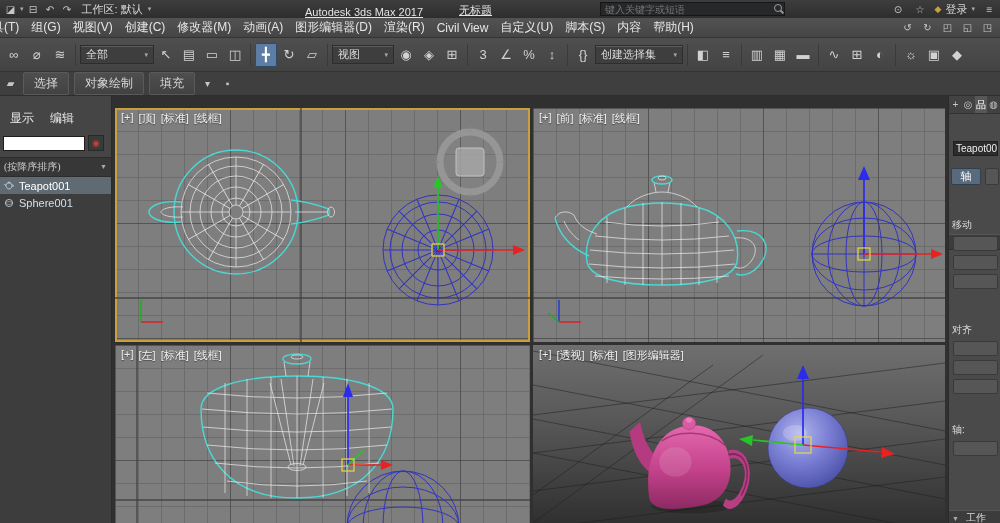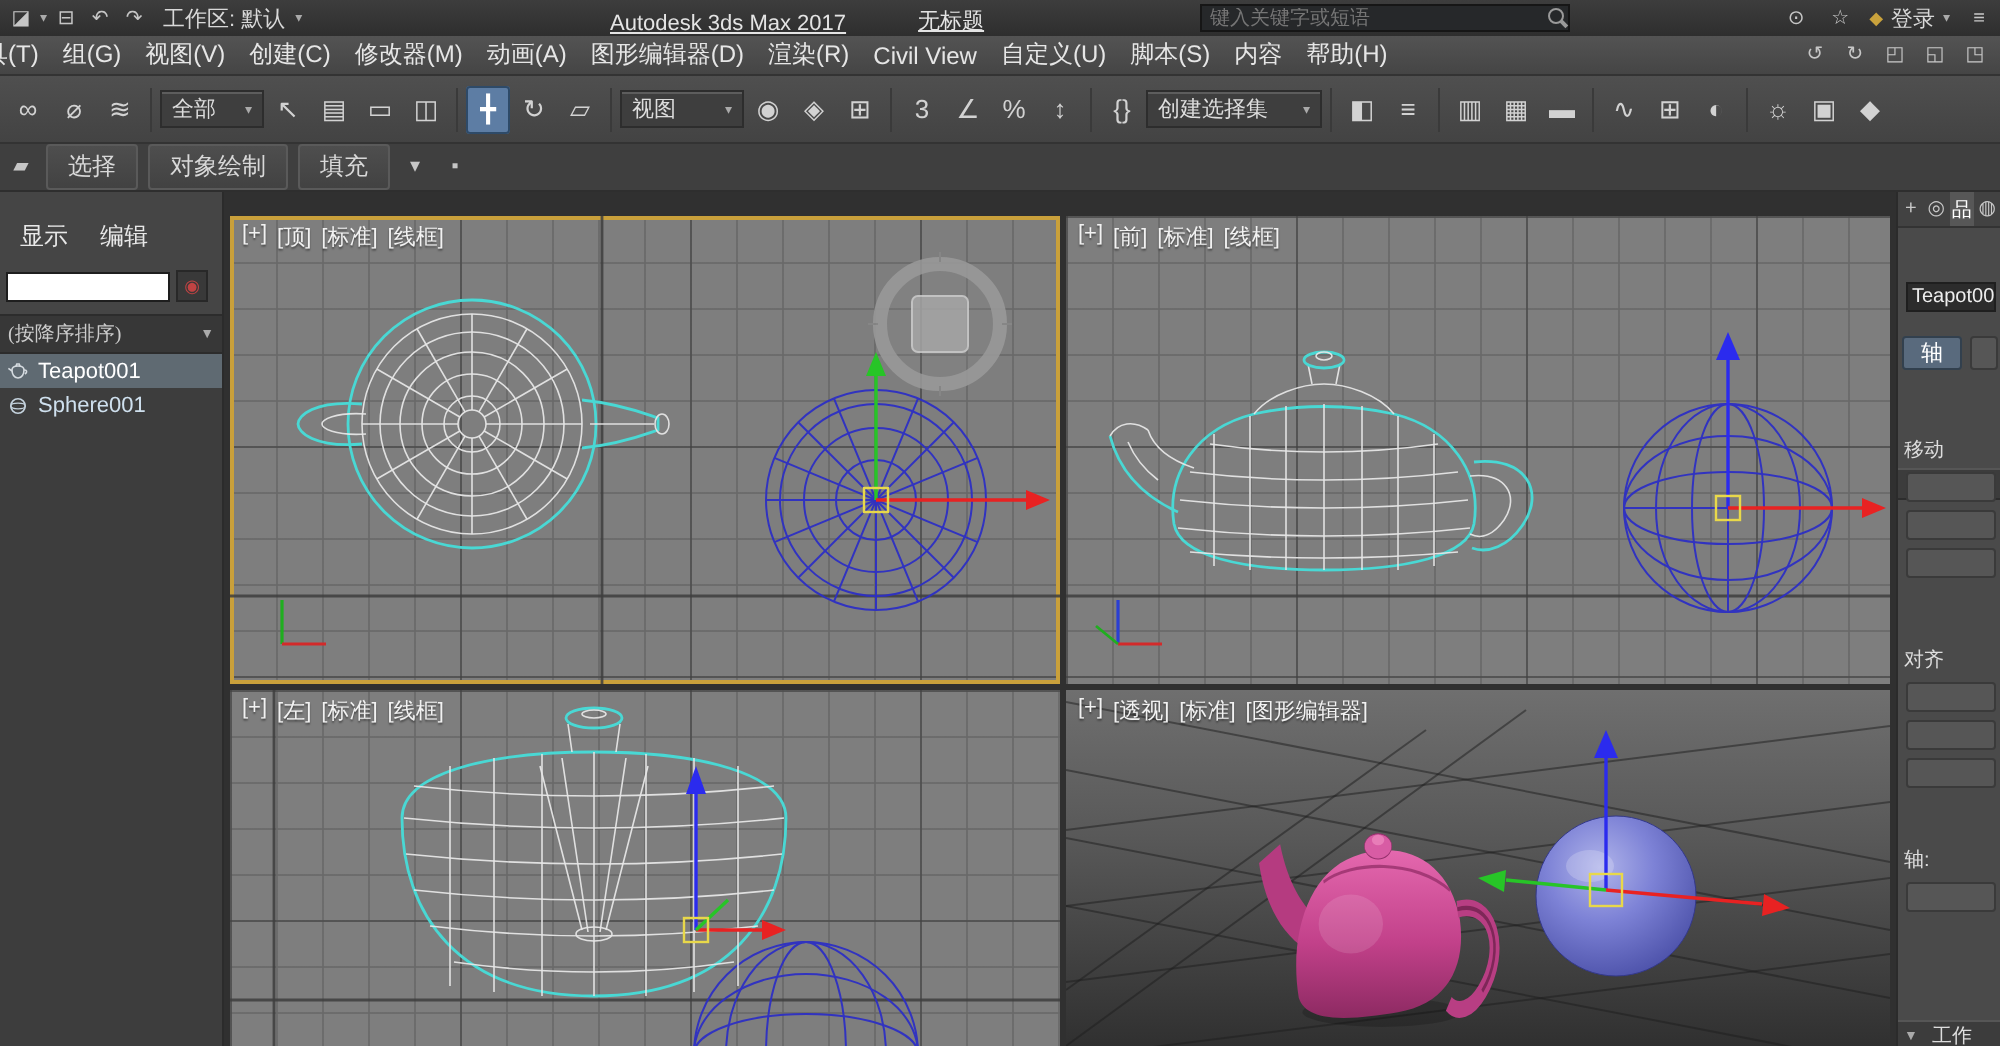--- a/index.html
+++ b/index.html
@@ -178,21 +178,21 @@
     <span class="ticon">◱</span>
     <span class="ticon">◳</span>
   </div>
 </nav>
 
 <div class="toolbar">
   <span class="tbtn">∞</span>
   <span class="tbtn">⌀</span>
   <span class="tbtn">≋</span>
   <span class="tsep"></span>
-  <div class="tdd" style="width:52px">
+  <div class="tdd" style="width:74px">
     <span>全部</span>
     <span class="caret">▾</span>
   </div>
   <span class="tbtn">↖</span>
   <span class="tbtn">▤</span>
   <span class="tbtn">▭</span>
   <span class="tbtn">◫</span>
   <span class="tsep"></span>
   <span class="tbtn active">╋</span>
   <span class="tbtn">↻</span>

